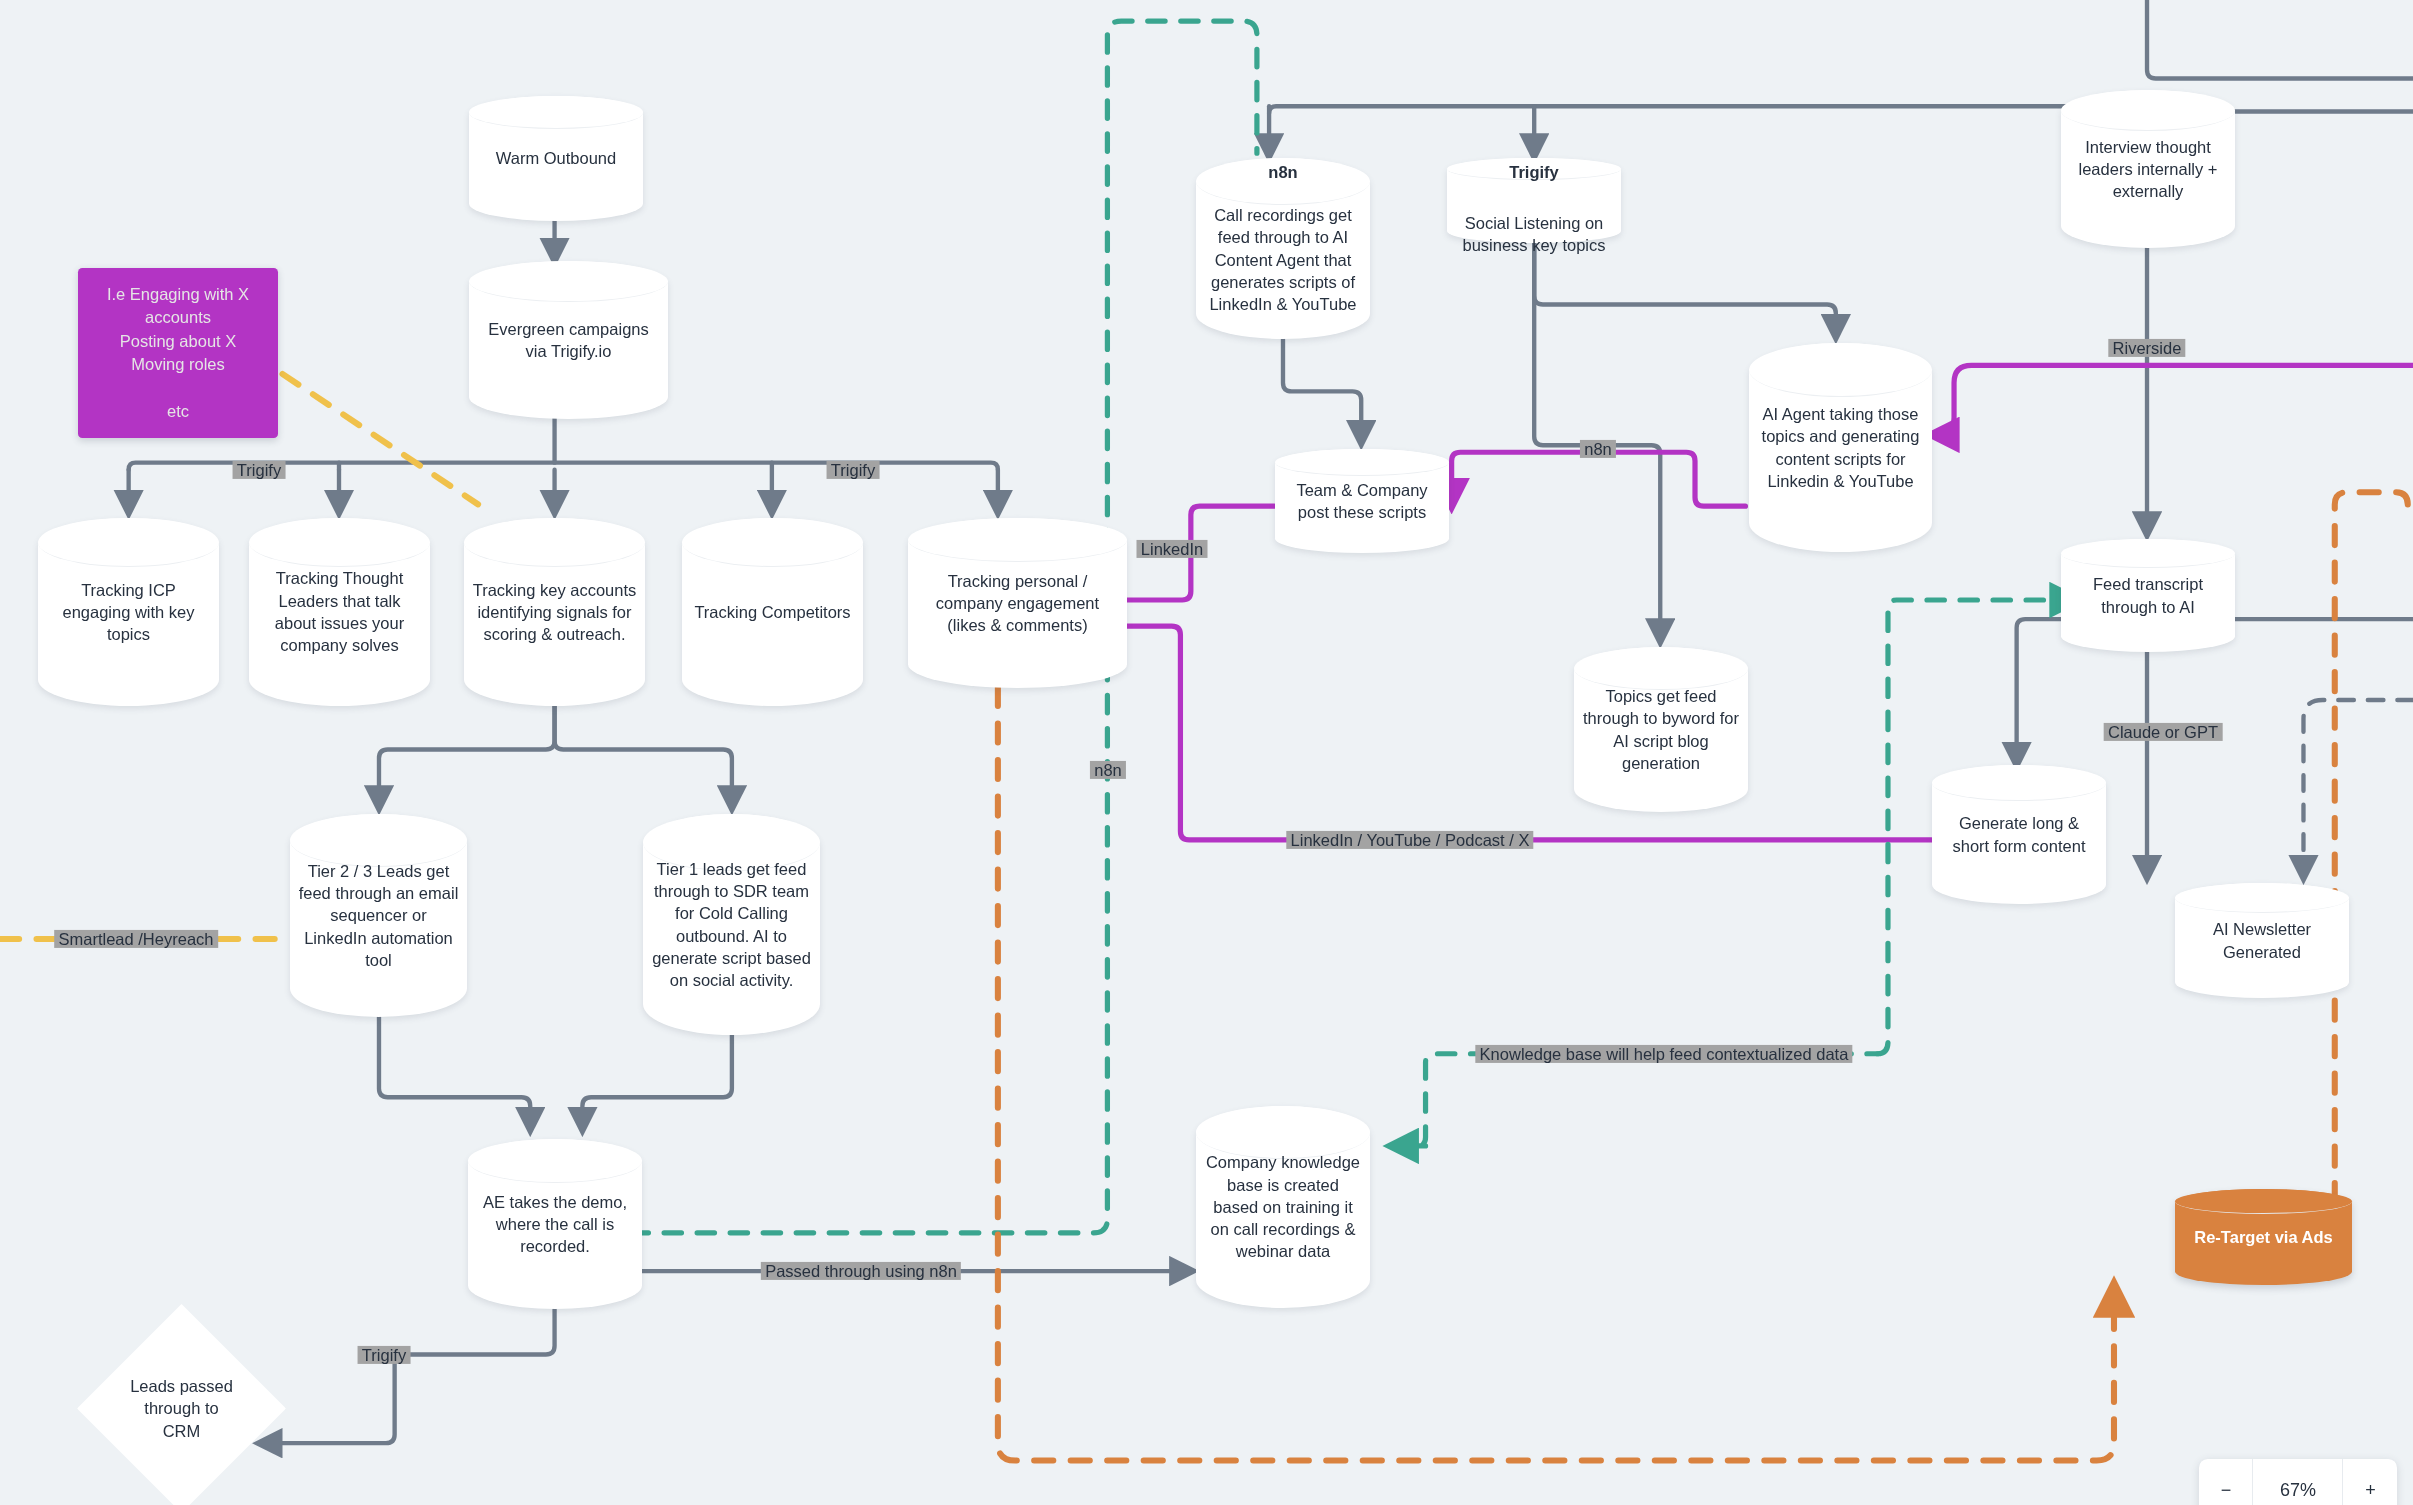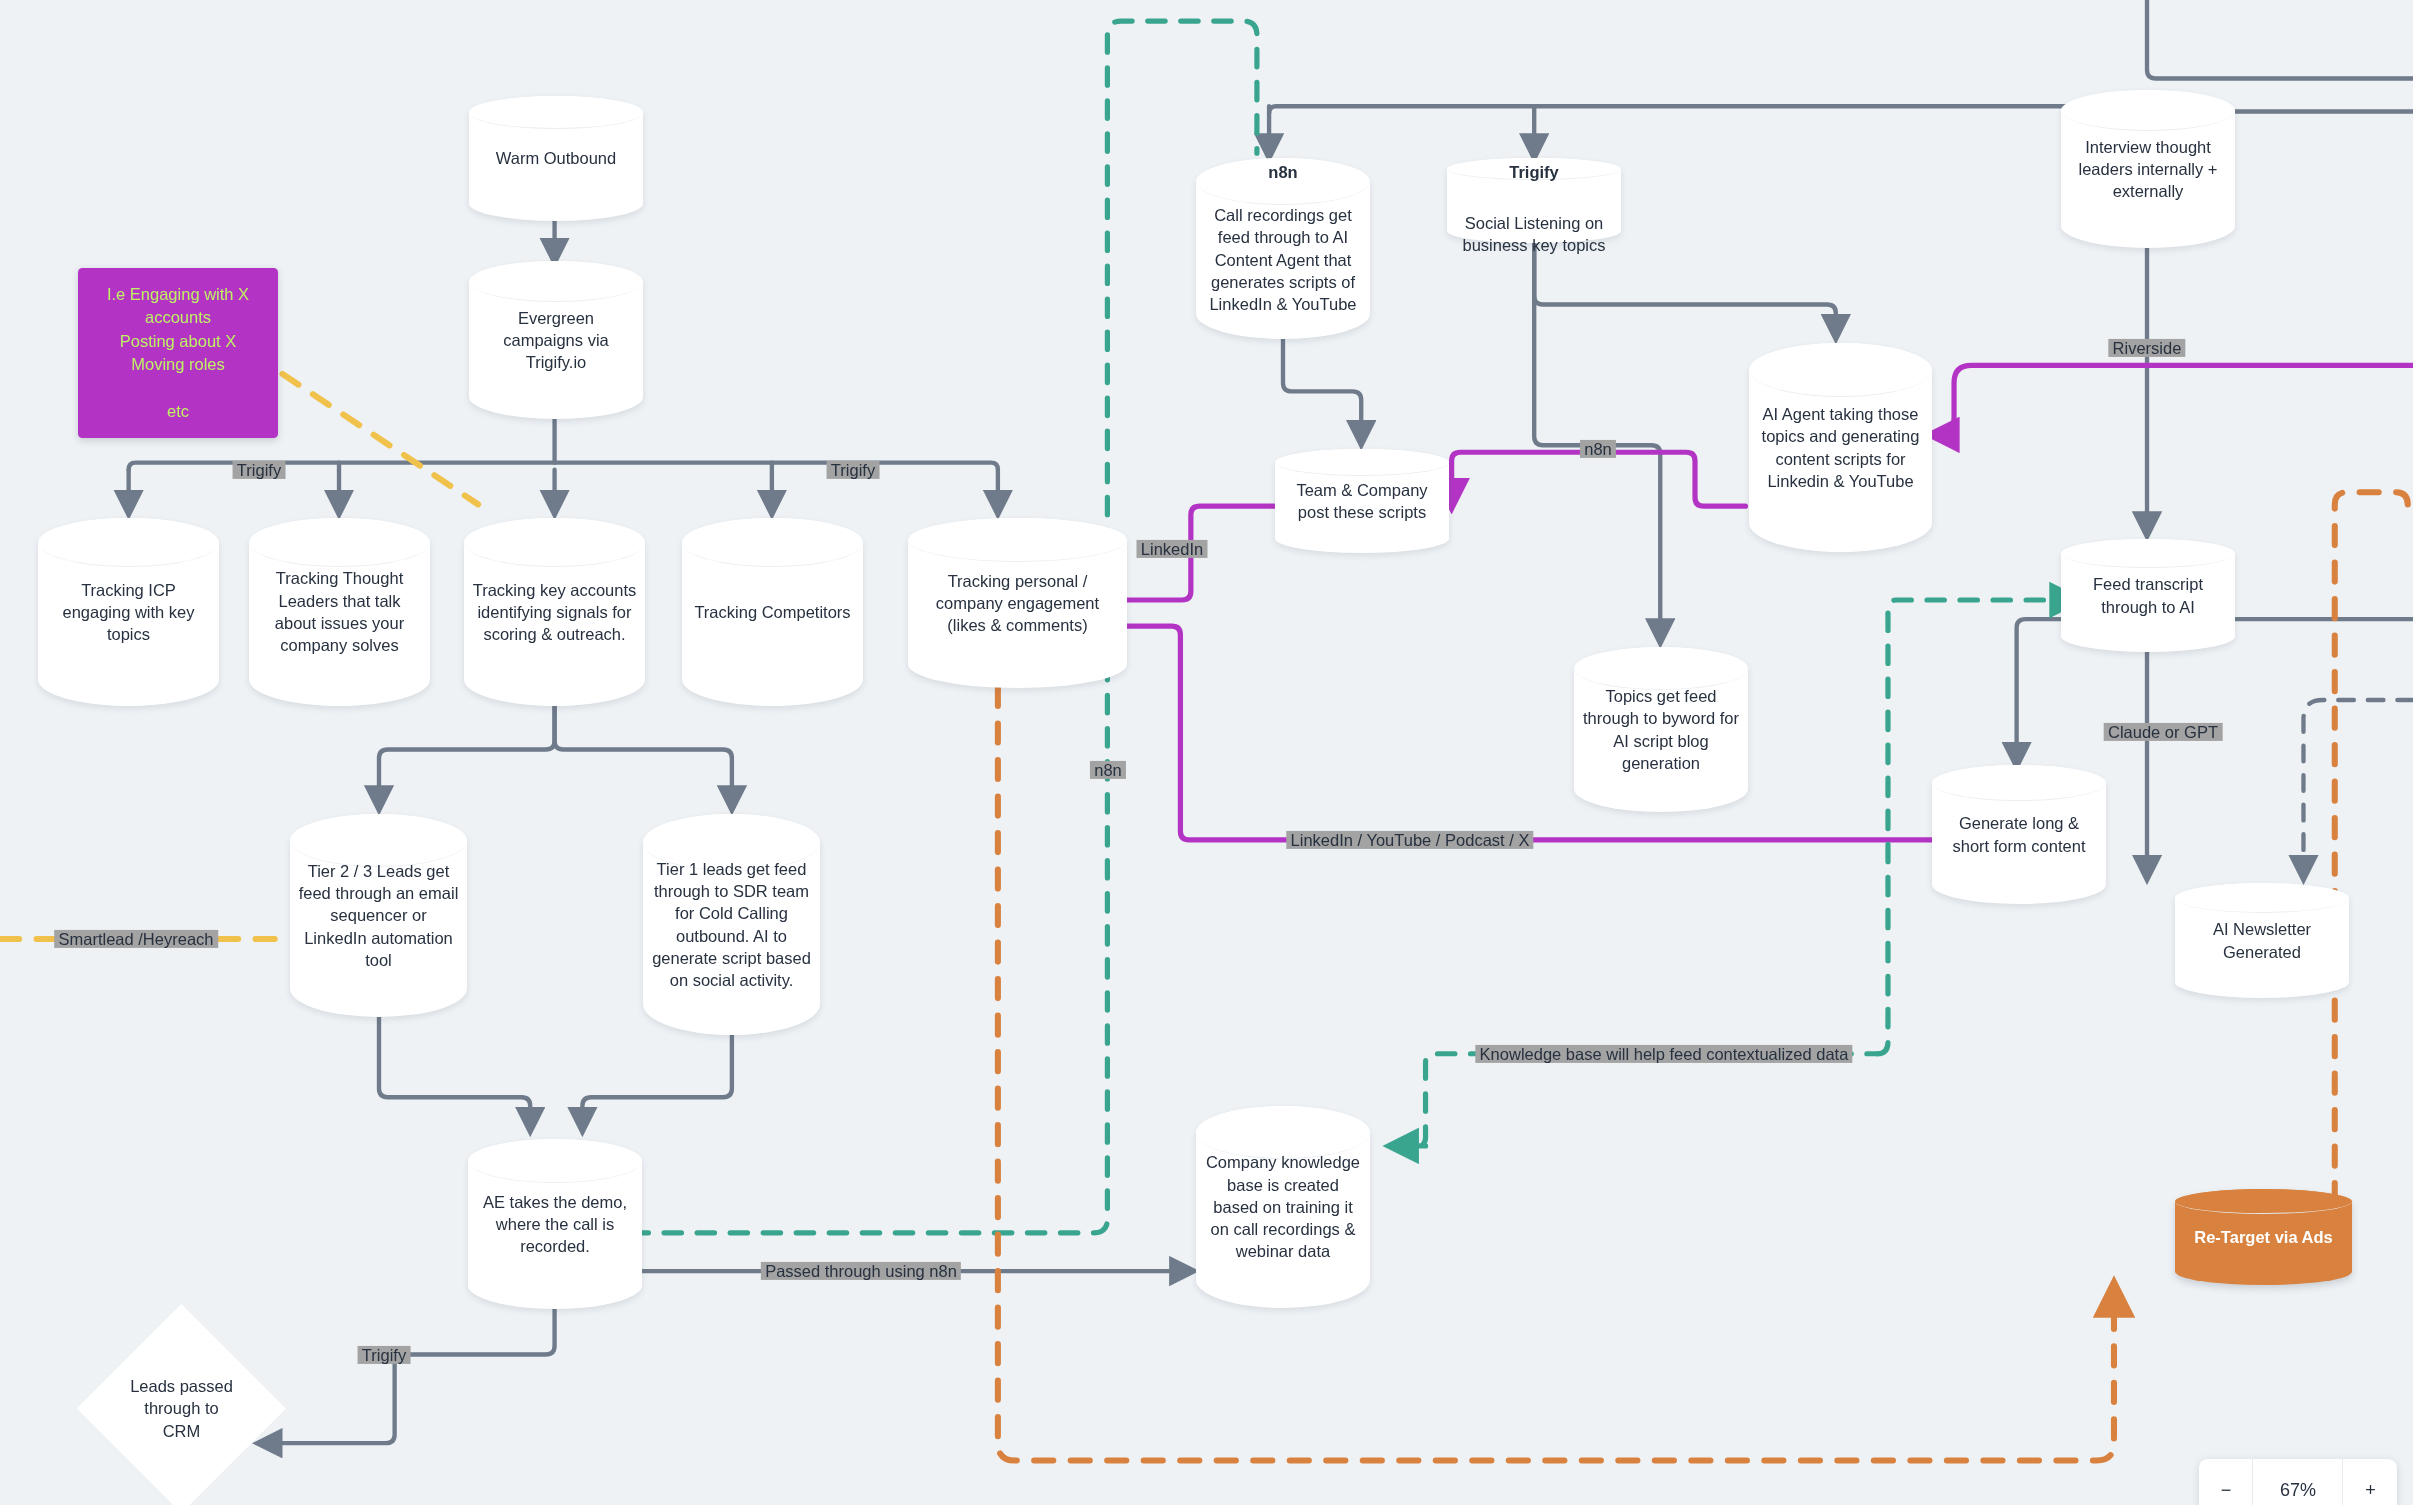--- a/index.html
+++ b/index.html
@@ -37,21 +37,21 @@
   .cyl.orange::before{background:#d9823f;border-bottom:1.3px solid #e6e8ea;}
 
   .cyl-title{
     position:absolute;left:0;right:0;top:5.2px;z-index:3;
     text-align:center;font-weight:bold;font-size:16.5px;color:#27313f;
   }
 
   .sticky{
     position:absolute;
     background:#b334c4;
-    color:#bef264;
+    color:#e5e5e5;
     border-radius:4.3px;
     box-shadow:0 2.6px 7px rgba(60,70,90,.2);
     display:flex;align-items:center;justify-content:center;
     text-align:center;
     font-size:16.5px;line-height:1.42;
     box-sizing:border-box;padding:8.7px 10.4px;
   }
 
   .diamond{
     position:absolute;
@@ -195,21 +195,21 @@
       <path d="M1148,790 L1148,1660 Q1148,1680 1168,1680 L2412,1680 Q2432,1680 2432,1660 L2432,1478" marker-end="url(#ah-orange)"></path>
 
       <path d="M2770,580 Q2770,566 2756,566 L2700,566 Q2686,566 2686,580 L2686,1428 Q2686,1446 2668,1446 L2600,1446" marker-end="url(#ah-orange)"></path>
     </g>
   </svg>
 
   <div class="cyl" style="left:469px;top:96px;width:174px;height:125px;">
     <span class="lbl">Warm Outbound</span>
   </div>
 
-  <div class="cyl" style="left:469px;top:261px;width:174px;height:158px;">
+  <div class="cyl" style="left:469px;top:261px;width:199px;height:158px;">
     <span class="lbl">Evergreen campaigns via Trigify.io</span>
   </div>
 
   <div class="sticky" style="left:78px;top:268px;width:200px;height:170px;">
     <div style="width:100%;">
       <div>I.e Engaging with X accounts</div>
       <div>Posting about X</div>
       <div>Moving roles</div>
       <div>&nbsp;</div>
       <div>etc</div>

